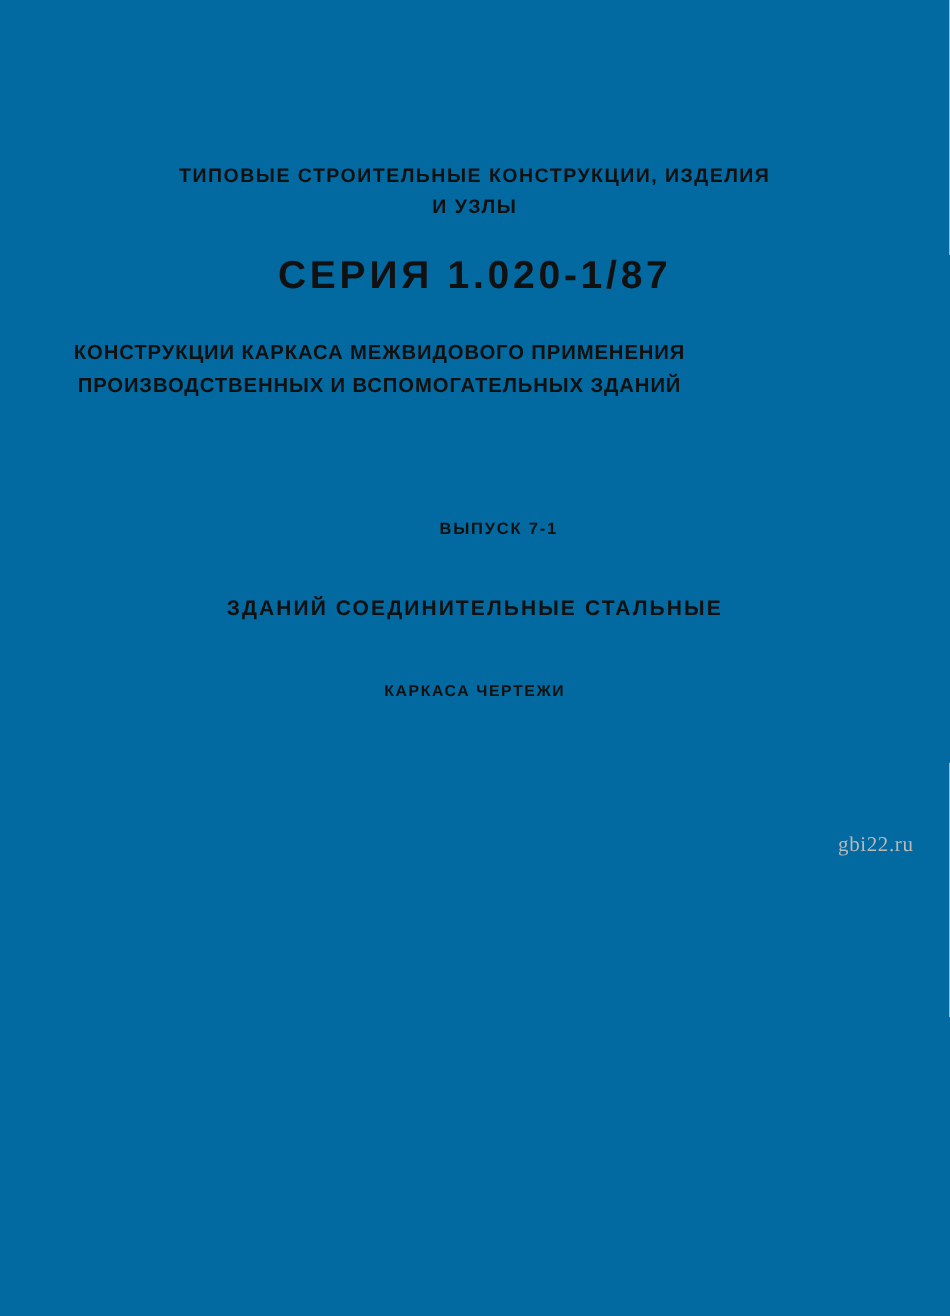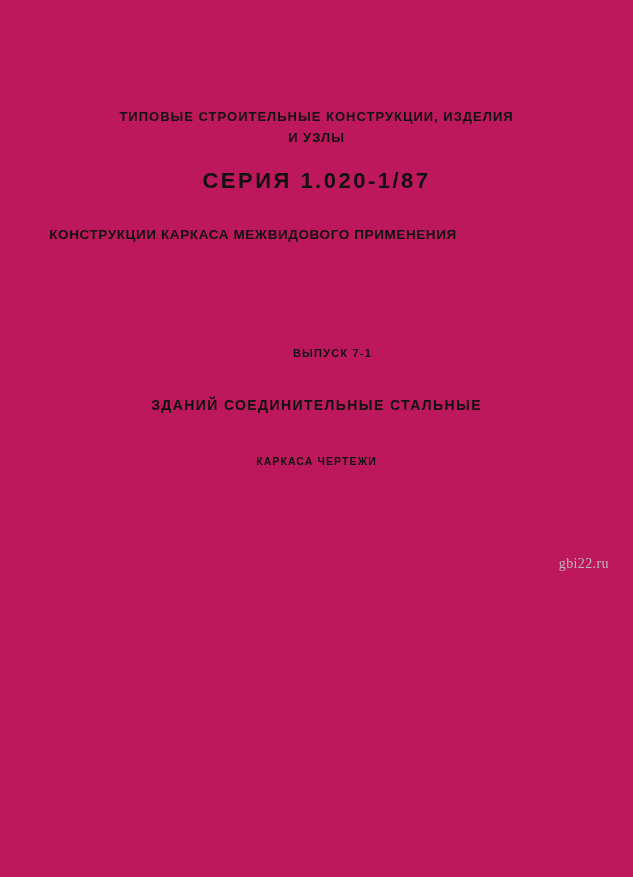--- a/index.html
+++ b/index.html
@@ -13,21 +13,21 @@
     position: relative;
     font-family: "Liberation Sans", sans-serif;
     overflow: hidden;
   }
   .page {
     position: absolute;
     left: 0;
     top: 0;
     width: 633px;
     height: 877px;
-    background: #be185d;
+    background: #0369a1;
     box-sizing: border-box;
   }
   .content {
     position: absolute;
     left: 0;
     top: 0;
     width: 633px;
     text-align: center;
     color: #111111;
   }
@@ -52,21 +52,21 @@
     margin-top: 3px;
   }
   
   .series {
     position: absolute;
     top: 166px;
     left: 0;
     width: 633px;
   }
   .series .line {
-    font-size: 22px;
+    font-size: 26px;
     letter-spacing: 2.5px;
     text-align: center;
   }
   
   .description {
     position: absolute;
     top: 226px;
     left: 0;
     width: 506px;
   }
@@ -129,20 +129,21 @@
       <div class="line">ТИПОВЫЕ СТРОИТЕЛЬНЫЕ КОНСТРУКЦИИ, ИЗДЕЛИЯ</div>
       <div class="line second">И УЗЛЫ</div>
     </div>
 
     <div class="series">
       <div class="line">СЕРИЯ 1.020-1/87</div>
     </div>
 
     <div class="description">
       <div class="line">КОНСТРУКЦИИ КАРКАСА МЕЖВИДОВОГО ПРИМЕНЕНИЯ</div>
+      <div class="line">ПРОИЗВОДСТВЕННЫХ И ВСПОМОГАТЕЛЬНЫХ ЗДАНИЙ</div>
     </div>
 
     <div class="issue">
       <div class="line">ВЫПУСК 7-1</div>
     </div>
 
     <div class="product">
       <div class="line">ЗДАНИЙ СОЕДИНИТЕЛЬНЫЕ СТАЛЬНЫЕ</div>
     </div>
 

